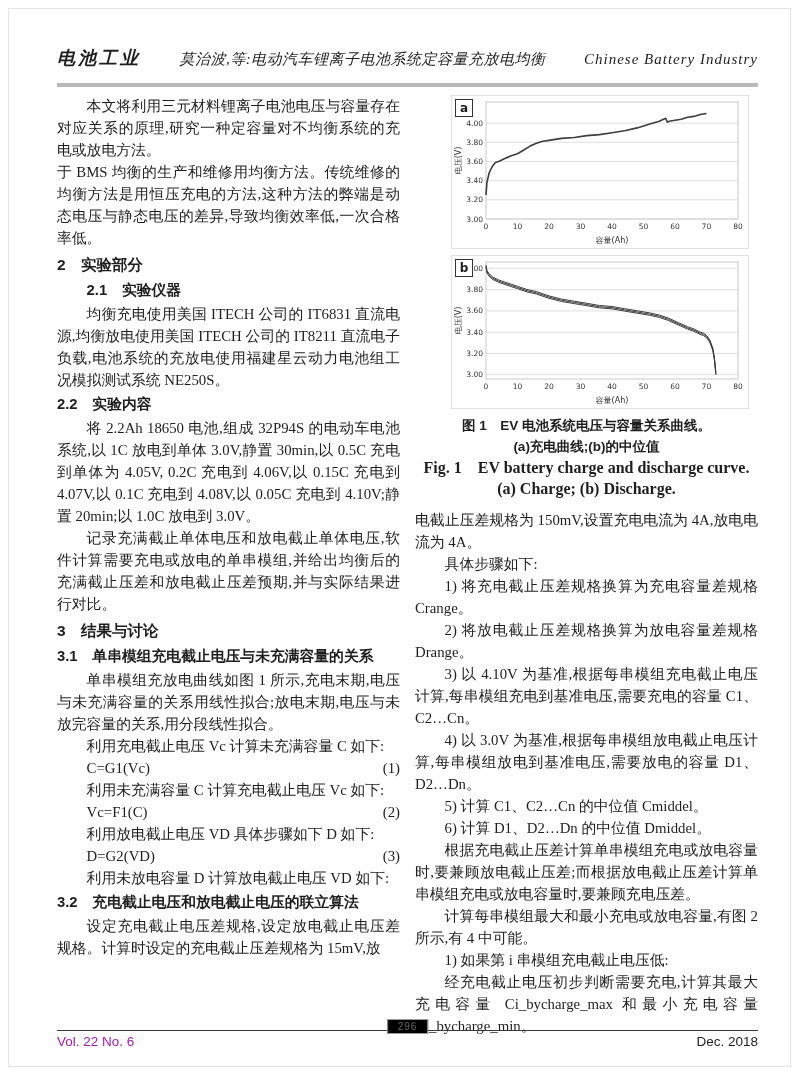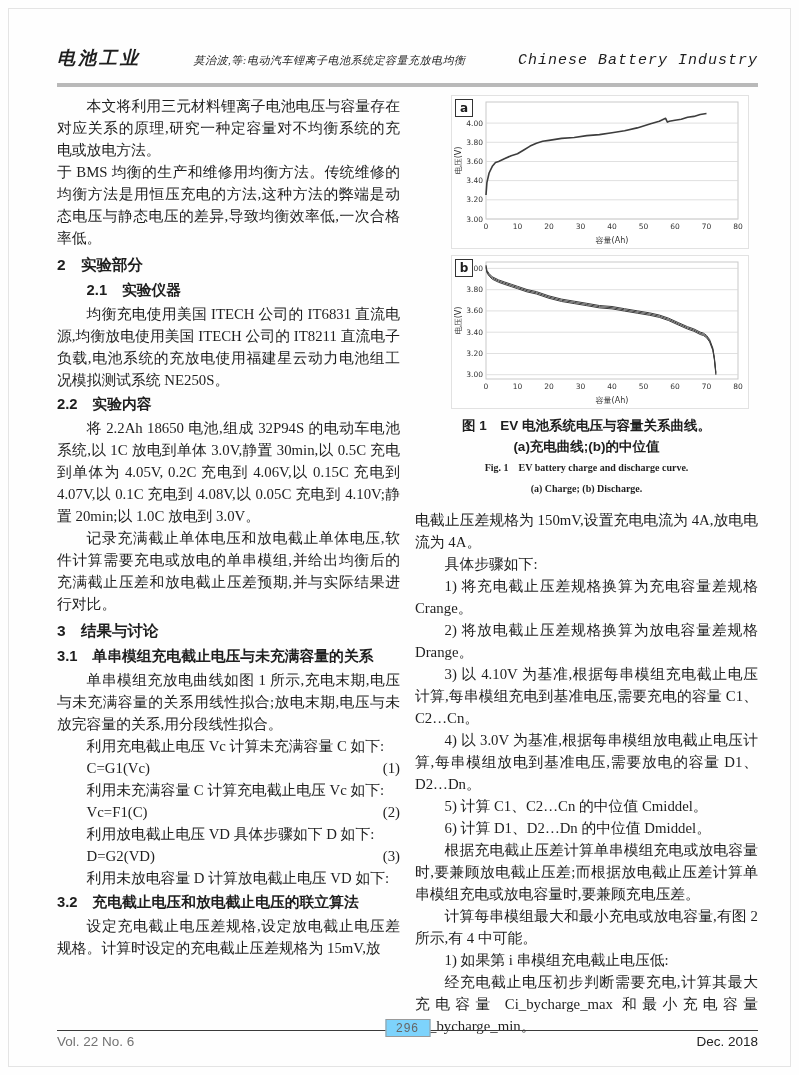--- a/index.html
+++ b/index.html
@@ -3,22 +3,22 @@
 <meta charset="utf-8">
 <style>
   html,body{margin:0;padding:0;background:#ffffff;}
   .page{position:relative;width:799px;height:1075px;background:#fefefe;overflow:hidden;
         font-family:"Liberation Serif","DejaVu Serif",serif;color:#1e1e1e;}
   .page-edge{position:absolute;inset:8px;border:1px solid #e4e4e4;pointer-events:none;}
 
   
   .hdr{position:absolute;left:57px;right:41px;top:46px;display:flex;justify-content:space-between;align-items:baseline;}
   .journal-cn{font-weight:bold;font-style:italic;font-size:18px;letter-spacing:3px;}
-  .running-title{font-size:11px;font-style:italic;letter-spacing:0.5px;}
-  .journal-en{font-style:italic;font-size:15px;letter-spacing:1px;font-family:Liberation Mono, monospace;}
+  .running-title{font-size:15px;font-style:italic;letter-spacing:0.5px;}
+  .journal-en{font-style:italic;font-size:15px;letter-spacing:1px;font-family:Liberation Serif, serif;}
   .hdr-bar{position:absolute;left:57px;right:41px;top:83px;height:4px;background:#b9b9b9;}
 
   
   .columns{position:absolute;left:57px;right:41px;top:95px;bottom:56px;display:flex;gap:15px;}
   .col{width:343px;font-size:14.8px;line-height:22px;text-align:justify;}
   .col.right{flex:1;width:auto;}
   .b-para{text-indent:2em;}
   .b-cont{text-indent:0;}
   .b-h1{font-weight:bold;font-size:15.5px;margin:5px 0 3px;font-family:"Liberation Sans","DejaVu Sans",sans-serif;}
   .b-h2{font-weight:bold;font-size:14.8px;margin:2px 0;font-family:"Liberation Sans","DejaVu Sans",sans-serif;}
@@ -27,28 +27,28 @@
   .b-eq .formula{padding-left:2em;}
 
   
   .figure{margin:0 0 4px 36px;width:298px;}
   .chart-wrap{position:relative;width:296px;height:152px;border:1px solid #e2e2e2;background:#ffffff;margin-bottom:6px;}
   .panel-label{position:absolute;left:3px;top:3px;width:16px;height:16px;border:1.5px solid #333;
                display:flex;align-items:center;justify-content:center;font-weight:bold;font-size:12px;
                background:#fff;z-index:2;font-family:"DejaVu Sans",sans-serif;}
   .caption{width:100%;text-align:center;font-weight:bold;margin:4px 0 10px;}
   .cap-cn{font-size:13.5px;line-height:21px;font-family:"Liberation Sans","DejaVu Sans",sans-serif;}
-  .cap-en{font-size:10px;line-height:21px;font-family:"Liberation Serif","DejaVu Serif",serif;}
+  .cap-en{font-size:16px;line-height:21px;font-family:"Liberation Serif","DejaVu Serif",serif;}
 
   
   .ftr{position:absolute;left:57px;right:41px;bottom:18px;height:38px;font-family:"Liberation Sans","DejaVu Sans",sans-serif;}
   .ftr-line{position:absolute;left:0;right:0;top:11px;border-top:1.5px solid #3a3a3a;}
   .page-num-box{position:absolute;left:50%;top:0;transform:translateX(-50%);border:1px solid #9a9a9a;
-                background:#7dd3fc;padding:1px 10px;font-size:12px;color:#666;letter-spacing:1px;z-index:2;}
-  .ftr-left{position:absolute;left:0;top:15px;font-size:13.5px;color:#737373;}
+                background:#000000;padding:1px 10px;font-size:10px;color:#666;letter-spacing:1px;z-index:2;}
+  .ftr-left{position:absolute;left:0;top:15px;font-size:13.5px;color:#a21caf;}
   .ftr-right{position:absolute;right:0;top:15px;font-size:13.5px;color:#222;}
 </style>
 </head>
 <body>
 
 <div class="page">
   <div class="page-edge"></div>
 
   <div class="hdr">
     <span class="journal-cn">电池工业</span>

